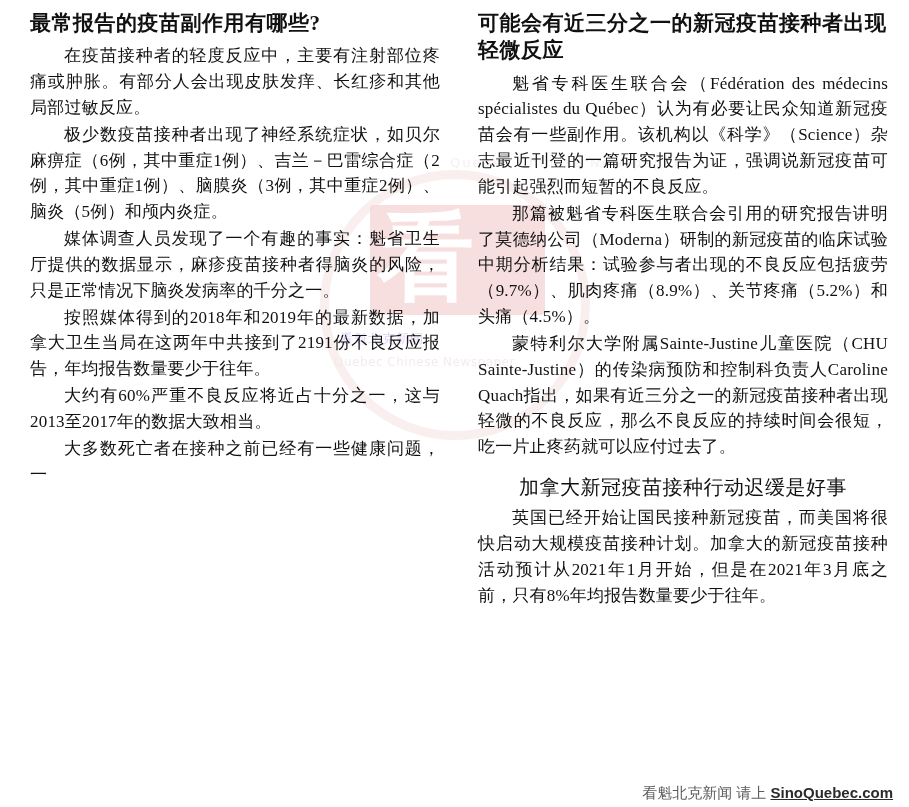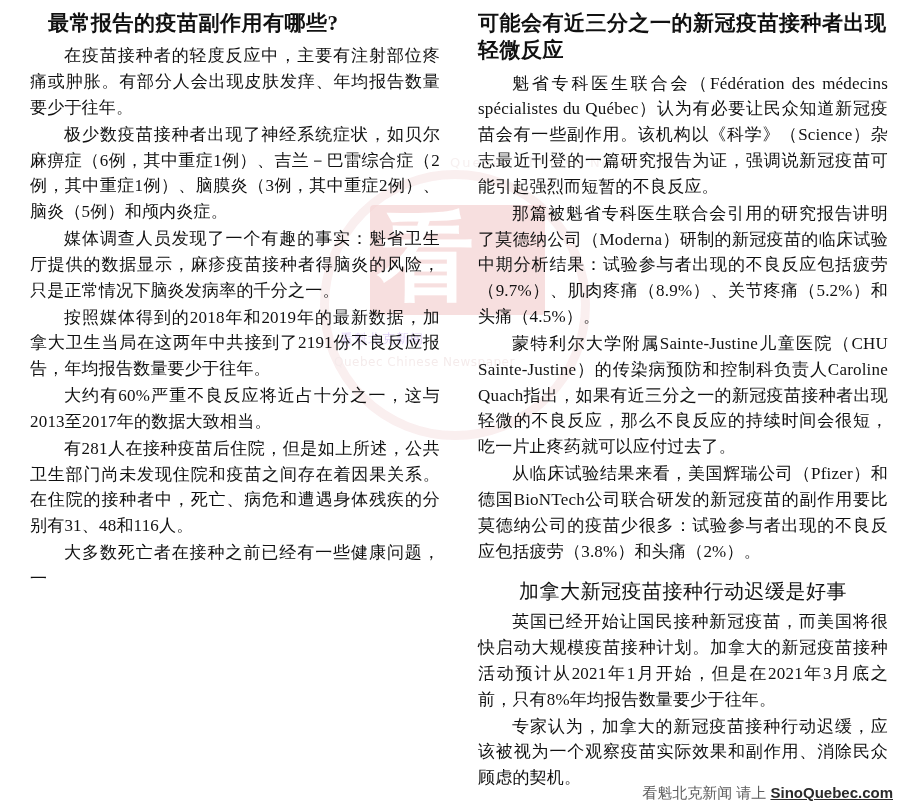--- a/index.html
+++ b/index.html
@@ -108,21 +108,20 @@
   h2.headline {
     font-size: 21px;
     font-weight: bold;
     line-height: 1.3;
     margin: 0 0 6px 0;
     text-align: left;
     letter-spacing: 0.5px;
   }
   h2.headline.left-head {
     text-align: left;
-    margin-left: 18px;
   }
   h2.sub-headline {
     font-size: 20px;
     font-weight: normal;
     line-height: 1.35;
     margin: 14px 0 4px 0;
     text-align: center;
     letter-spacing: 0.5px;
   }
   p.para {
@@ -160,38 +159,35 @@
     <div class="wm-char">看</div>
     <div class="wm-sub">看魁北克新闻</div>
     <div class="wm-sub2">Quebec Chinese Newspaper</div>
     <div class="wm-top-text">Quebec Chinese Newspaper</div>
   </div>
 
   <div class="columns">
 
     <div class="col">
       <h2 class="headline left-head">最常报告的疫苗副作用有哪些?</h2>
-      <p class="para">在疫苗接种者的轻度反应中，主要有注射部位疼痛或肿胀。有部分人会出现皮肤发痒、年均报告数量要少于往年。</p>
+      <p class="para">在疫苗接种者的轻度反应中，主要有注射部位疼痛或肿胀。有部分人会出现皮肤发痒、长红疹和其他局部过敏反应。</p>
       <p class="para">极少数疫苗接种者出现了神经系统症状，如贝尔麻痹症（6例，其中重症1例）、吉兰－巴雷综合症（2例，其中重症1例）、脑膜炎（3例，其中重症2例）、脑炎（5例）和颅内炎症。</p>
       <p class="para">媒体调查人员发现了一个有趣的事实：魁省卫生厅提供的数据显示，麻疹疫苗接种者得脑炎的风险，只是正常情况下脑炎发病率的千分之一。</p>
       <p class="para">按照媒体得到的2018年和2019年的最新数据，加拿大卫生当局在这两年中共接到了2191份不良反应报告，年均报告数量要少于往年。</p>
       <p class="para">大约有60%严重不良反应将近占十分之一，这与2013至2017年的数据大致相当。</p>
-      <p class="para">有281人在接种疫苗后住院，但是如上所述，公共卫生部门尚未发现住院和疫苗之间存在着因果关系。在住院的接种者中，死亡、病危和遭遇身体残疾的分别有31、48和116人。</p>
       <p class="para">大多数死亡者在接种之前已经有一些健康问题，一</p>
     </div>
 
     <div class="col">
       <h2 class="headline">可能会有近三分之一的新冠疫苗接种者出现轻微反应</h2>
       <p class="para">魁省专科医生联合会（Fédération des médecins spécialistes du Québec）认为有必要让民众知道新冠疫苗会有一些副作用。该机构以《科学》（Science）杂志最近刊登的一篇研究报告为证，强调说新冠疫苗可能引起强烈而短暂的不良反应。</p>
       <p class="para">那篇被魁省专科医生联合会引用的研究报告讲明了莫德纳公司（Moderna）研制的新冠疫苗的临床试验中期分析结果：试验参与者出现的不良反应包括疲劳（9.7%）、肌肉疼痛（8.9%）、关节疼痛（5.2%）和头痛（4.5%）。</p>
       <p class="para">蒙特利尔大学附属Sainte-Justine儿童医院（CHU Sainte-Justine）的传染病预防和控制科负责人Caroline Quach指出，如果有近三分之一的新冠疫苗接种者出现轻微的不良反应，那么不良反应的持续时间会很短，吃一片止疼药就可以应付过去了。</p>
-      <p class="para">从临床试验结果来看，美国辉瑞公司（Pfizer）和德国BioNTech公司联合研发的新冠疫苗的副作用要比莫德纳公司的疫苗少很多：试验参与者出现的不良反应包括疲劳（3.8%）和头痛（2%）。</p>
       <h2 class="sub-headline">加拿大新冠疫苗接种行动迟缓是好事</h2>
       <p class="para">英国已经开始让国民接种新冠疫苗，而美国将很快启动大规模疫苗接种计划。加拿大的新冠疫苗接种活动预计从2021年1月开始，但是在2021年3月底之前，只有8%年均报告数量要少于往年。</p>
-      <p class="para">专家认为，加拿大的新冠疫苗接种行动迟缓，应该被视为一个观察疫苗实际效果和副作用、消除民众顾虑的契机。</p>
     </div>
 
   </div>
 
   <div class="footer-note">
     <span>看魁北克新闻 请上</span>
     <span class="brand">SinoQuebec.com</span>
   </div>
 
 </div>

